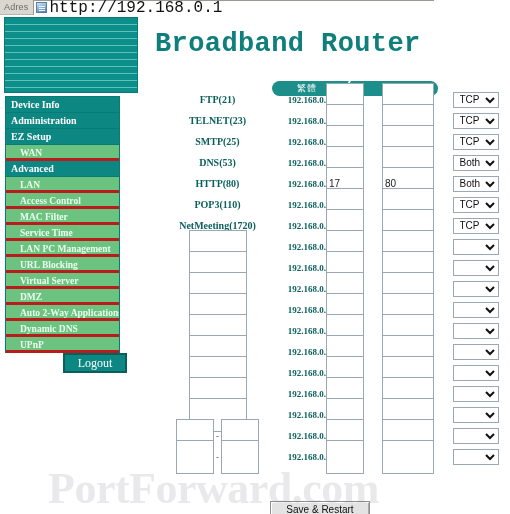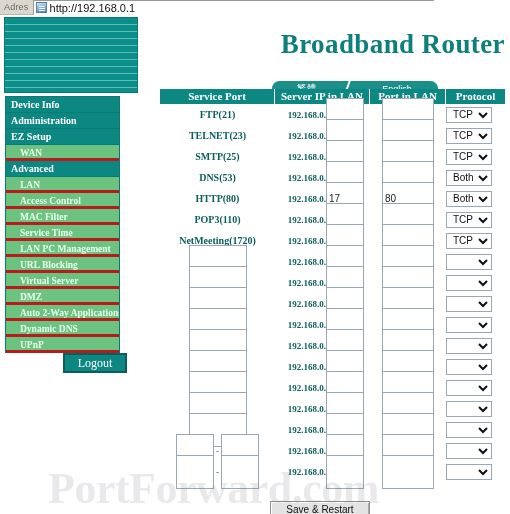--- a/index.html
+++ b/index.html
@@ -39,22 +39,22 @@
     border: 1px solid #5a7fa5;
     position: relative; flex: none;
     margin-right: 3px;
   }
   #addr-ie-icon:after{
     content:""; position:absolute; left:2px; top:3px;
     width:6px; height:1px; background:#f3f7fb;
     box-shadow:0 2px 0 #f3f7fb, 0 4px 0 #f3f7fb;
   }
   #addr-url {
-    font-family: Liberation Sans, sans-serif;
-    font-size: 11px; color: #111;
+    font-family: Liberation Mono, monospace;
+    font-size: 16px; color: #111;
     white-space: nowrap;
   }
 
   
   #page {
     position: absolute; left: 0; top: 15px;
     width: 510px; height: 499px;
     background: #ffffff;
   }
 
@@ -66,22 +66,22 @@
       repeating-linear-gradient(
         to bottom,
         #0c8e8a 0px, #0c8e8a 6px,
         #5fc0b8 6px, #5fc0b8 7px);
     border: 1px solid #0a7a76;
   }
 
   
   #brand {
     position: absolute; left: 155px; top: 14px;
-    width: 350px; text-align: right;
-    font-family: Liberation Serif, serif;
+    width: 350px; text-align: left;
+    font-family: Liberation Mono, monospace;
     font-size: 27px; font-weight: bold;
     color: #0e7f7b;
     letter-spacing: .4px;
   }
 
   
   #tabs {
     position: absolute; left: 272px; top: 66px;
     height: 15px; display: flex;
   }
@@ -177,21 +177,21 @@
   .th.c1 { width: 115px; }
   .th.c2 { width: 95px; }
   .th.c3 { width: 76px; }
   .th.c4 { width: 59px; }
 
   .tr { display: flex; align-items: center; height: 21px; }
   .td { display: flex; align-items: center; height: 21px; }
   .td.c1 { width: 115px; justify-content: center; }
   .td.c2 { width: 95px; justify-content: flex-end; padding-right: 6px; }
   .td.c3 { width: 76px; justify-content: center; }
-  .td.c4 { width: 59px; }
+  .td.c4 { width: 59px; justify-content: center; }
 
   .svc-label {
     font-family: "Liberation Serif", serif;
     font-size: 10px; font-weight: bold;
     color: #0a5f5c;
     white-space: nowrap;
   }
   .ip-prefix {
     font-family: "Liberation Serif", serif;
     font-size: 9px; font-weight: bold;
@@ -293,26 +293,20 @@
       <div class="menu-item lvl2">Virtual Server</div>
       <div class="menu-item lvl2">DMZ</div>
       <div class="menu-item lvl2">Auto 2-Way Applications</div>
       <div class="menu-item lvl2">Dynamic DNS</div>
       <div class="menu-item lvl2">UPnP</div>
     </div>
 
   <div id="logout">Logout</div>
 
   <div id="vs-table">
-    <div id="vs-head">
-      <div class="th c1">Service Port</div>
-      <div class="th c2">Server IP in LAN</div>
-      <div class="th c3">Port in LAN</div>
-      <div class="th c4">Protocol</div>
-    </div>
     <div id="vs-body">
         <div class="tr">
           <div class="td c1">
             <span class="svc-label">FTP(21)</span>
           </div>
           <div class="td c2">
             <span class="ip-prefix">192.168.0.</span>
             <input type="text" class="txt in-ip" style="">
           </div>
           <div class="td c3">

